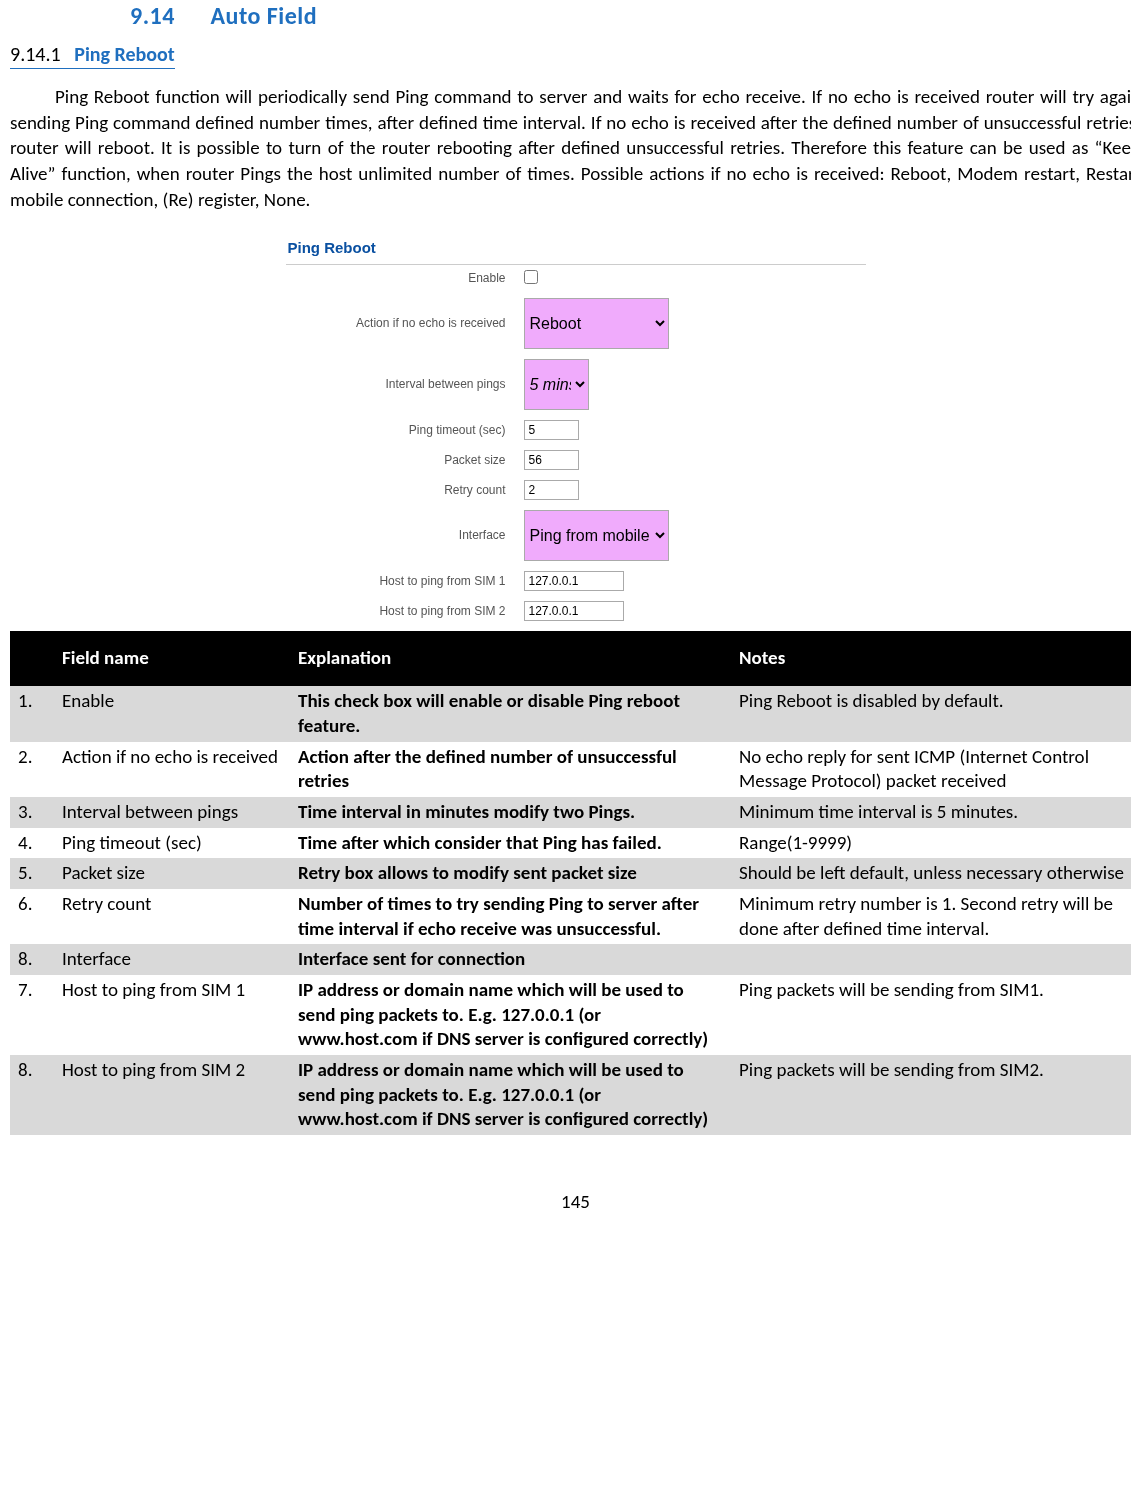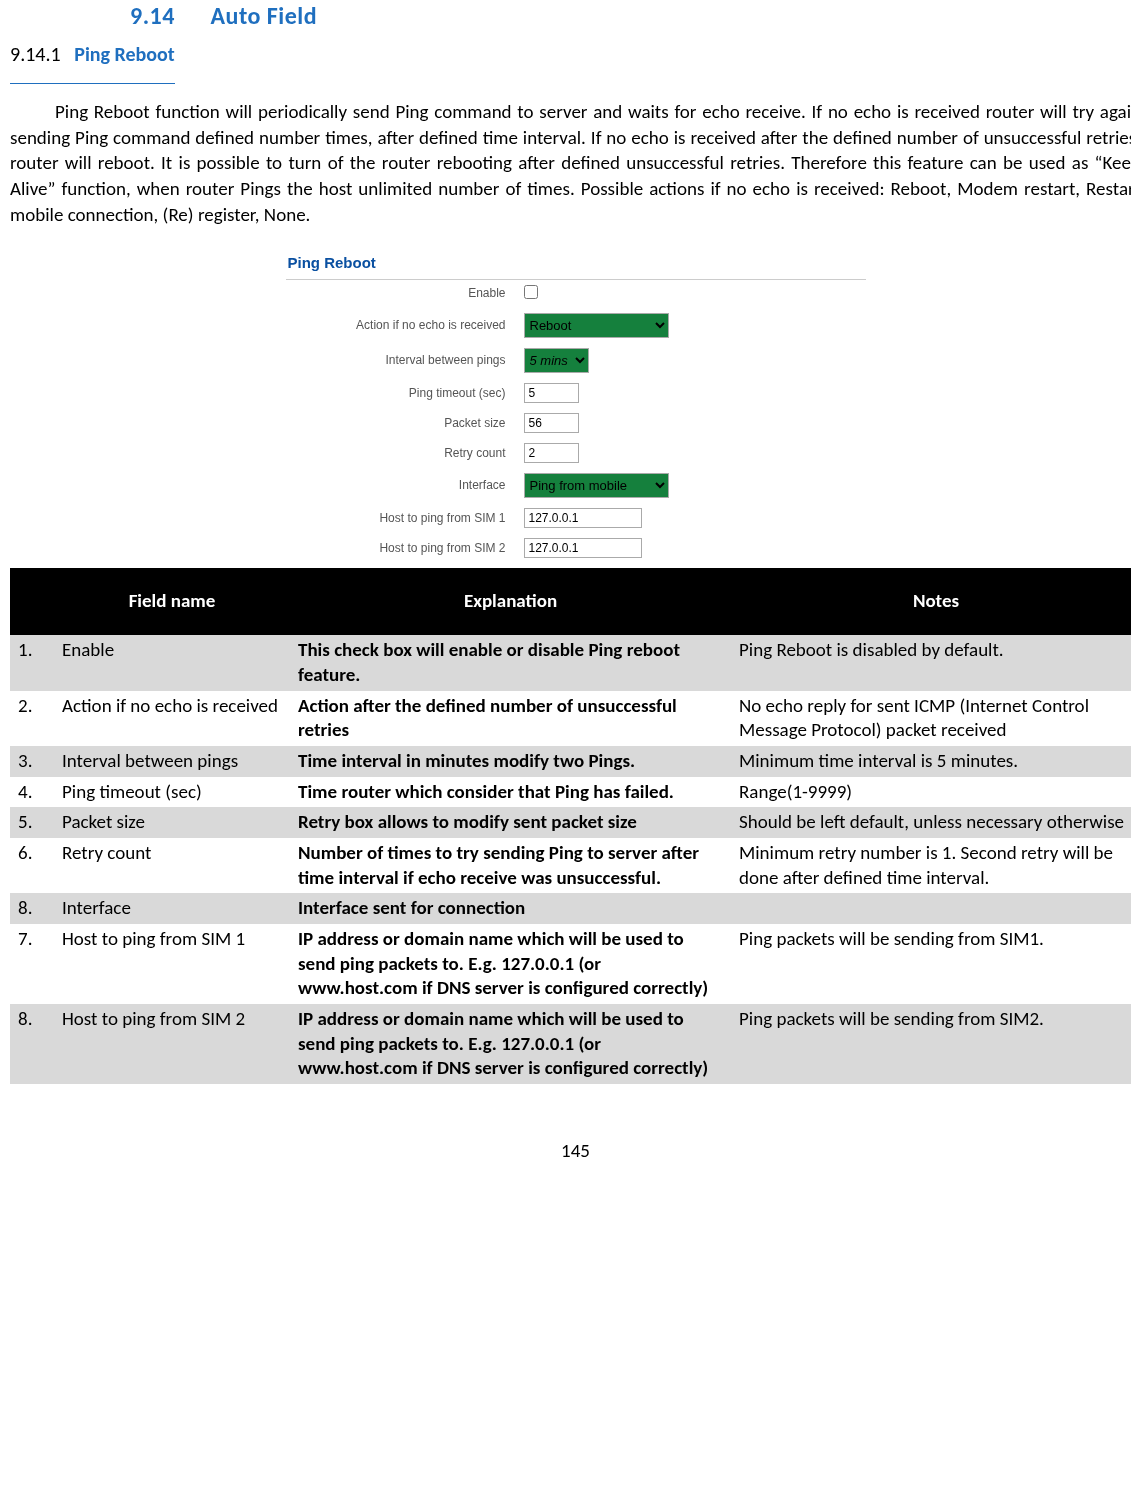--- a/index.html
+++ b/index.html
@@ -18,21 +18,21 @@
       padding-left: 120px;
       letter-spacing: 0.5px;
     }
     .h2 {
       color: #1f6fbf;
       font-weight: bold;
       font-size: 20px;
       margin-top: 10px;
       border-bottom: 1px solid #1f6fbf;
       display: inline-block;
-      padding-bottom: 16px;
+      padding-bottom: 1px;
     }
     .h2-num {
       color: #000;
       font-weight: normal;
     }
     .para {
       text-align: justify;
       margin-top: 15px;
       margin-bottom: 20px;
       text-indent: 45px;
@@ -73,46 +73,46 @@
       width: 220px;
       text-align: right;
       padding-right: 18px;
       color: #555;
       font-size: 12px;
     }
     .form-field input[type="text"] {
       border: 1px solid #aaa;
       font-size: 12px;
       padding: 2px 4px;
-      width: 118px;
+      width: 100px;
       box-sizing: border-box;
       font-family: Verdana, Arial, sans-serif;
     }
     .form-field select {
       border: 1px solid #aaa;
-      font-size: 13px;
-      padding: 3px 1px;
+      font-size: 16px;
+      padding: 15px 1px;
       font-family: Verdana, Arial, sans-serif;
-      background:#15803d;
+      background:#f0abfc;
     }
     .form-field select.wide { width: 145px; }
     .form-field select.narrow { width: 65px; font-style: italic; }
     .form-field input.narrow { width: 55px; }
     .form-field input.med { width: 55px; }
     .tbl {
       width: 100%;
       border-collapse: collapse;
       font-size: 19px;
       margin-top: 0;
     }
     .tbl th {
       background: #000;
       color: #fff;
-      text-align: center;
-      padding: 21px 8px;
+      text-align: left;
+      padding: 15px 8px;
       font-weight: bold;
     }
     .tbl td {
       padding: 3px 8px;
       vertical-align: top;
       background: #d9d9d9;
     }
     .tbl tr:nth-child(even) td { background: #fff; }
     .tbl tr:nth-child(odd) td { background: #d9d9d9; }
     .tbl td.num { width: 28px; }
@@ -219,21 +219,21 @@
       </tr>
       <tr>
         <td class="num">3.</td>
         <td class="fn">Interval between pings</td>
         <td class="ex">Time interval in minutes modify two Pings.</td>
         <td>Minimum time interval is 5 minutes.</td>
       </tr>
       <tr>
         <td class="num">4.</td>
         <td class="fn">Ping timeout (sec)</td>
-        <td class="ex">Time router which consider that Ping has failed.</td>
+        <td class="ex">Time after which consider that Ping has failed.</td>
         <td>Range(1-9999)</td>
       </tr>
       <tr>
         <td class="num">5.</td>
         <td class="fn">Packet size</td>
         <td class="ex">Retry box allows to modify sent packet size</td>
         <td>Should be left default, unless necessary otherwise</td>
       </tr>
       <tr>
         <td class="num">6.</td>

